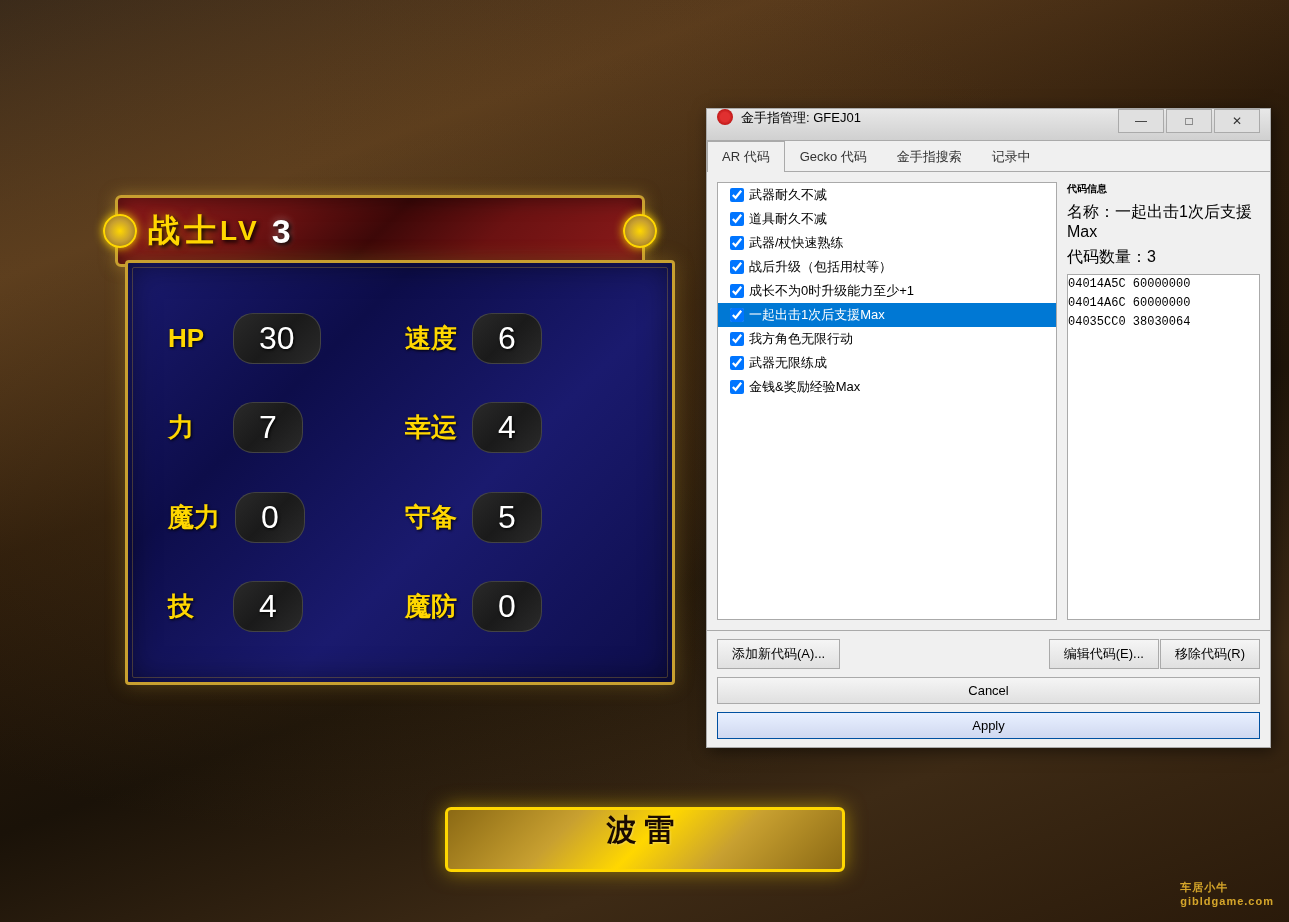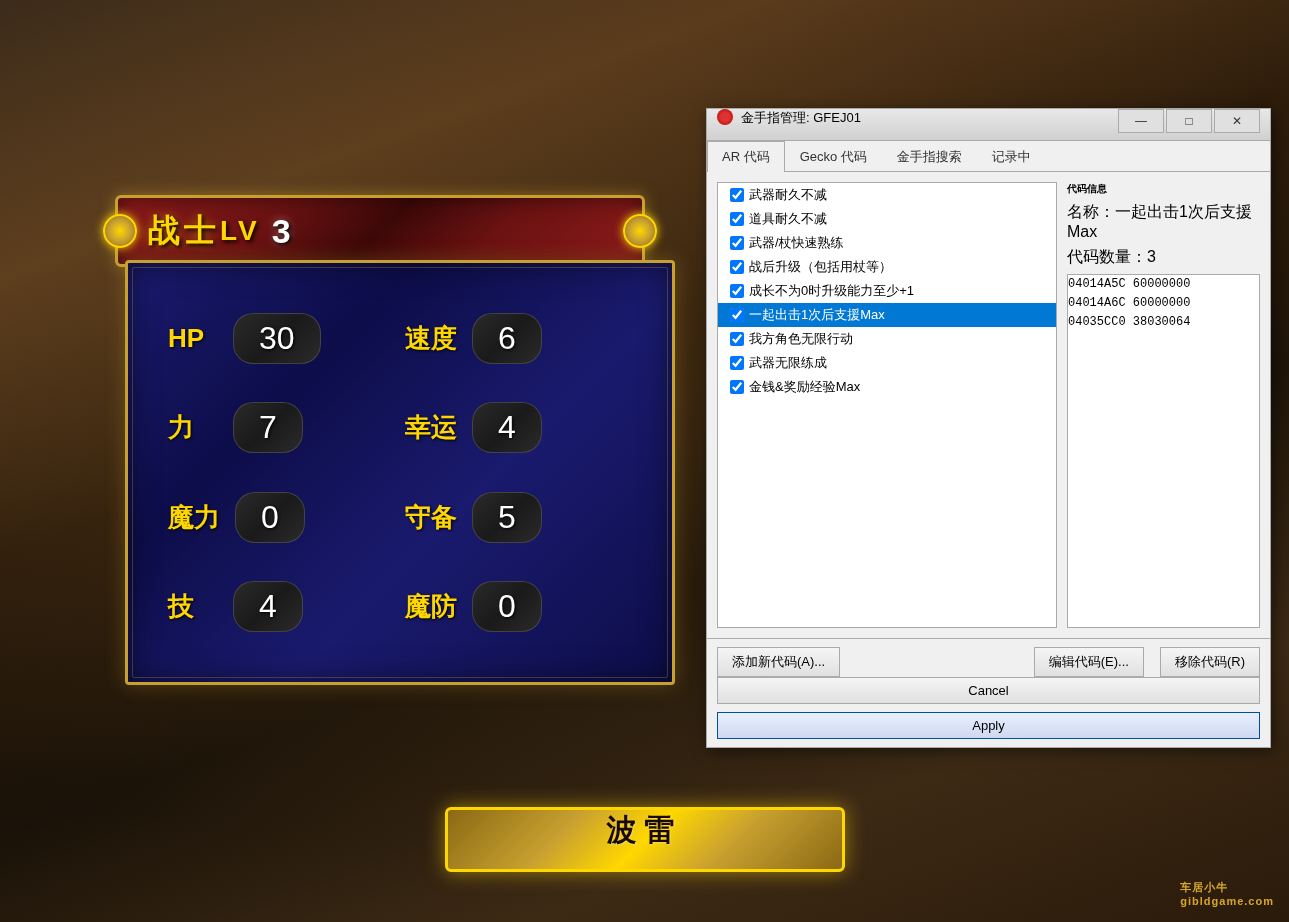--- a/index.html
+++ b/index.html
@@ -355,21 +355,22 @@
     
     .dialog-bottom {
       padding: 8px 10px;
       background: #f0f0f0;
       border-top: 1px solid #aaa;
       flex-shrink: 0;
     }
 
     .dialog-bottom-row1 {
       display: flex;
-      gap: 16px;
+      gap: 1px;
+      margin-bottom: 8px;
     }
 
     .dialog-bottom-row2 {
       display: flex;
       justify-content: flex-end;
       gap: 8px;
       flex-direction: column;
     }
 
     .dialog-btn {

